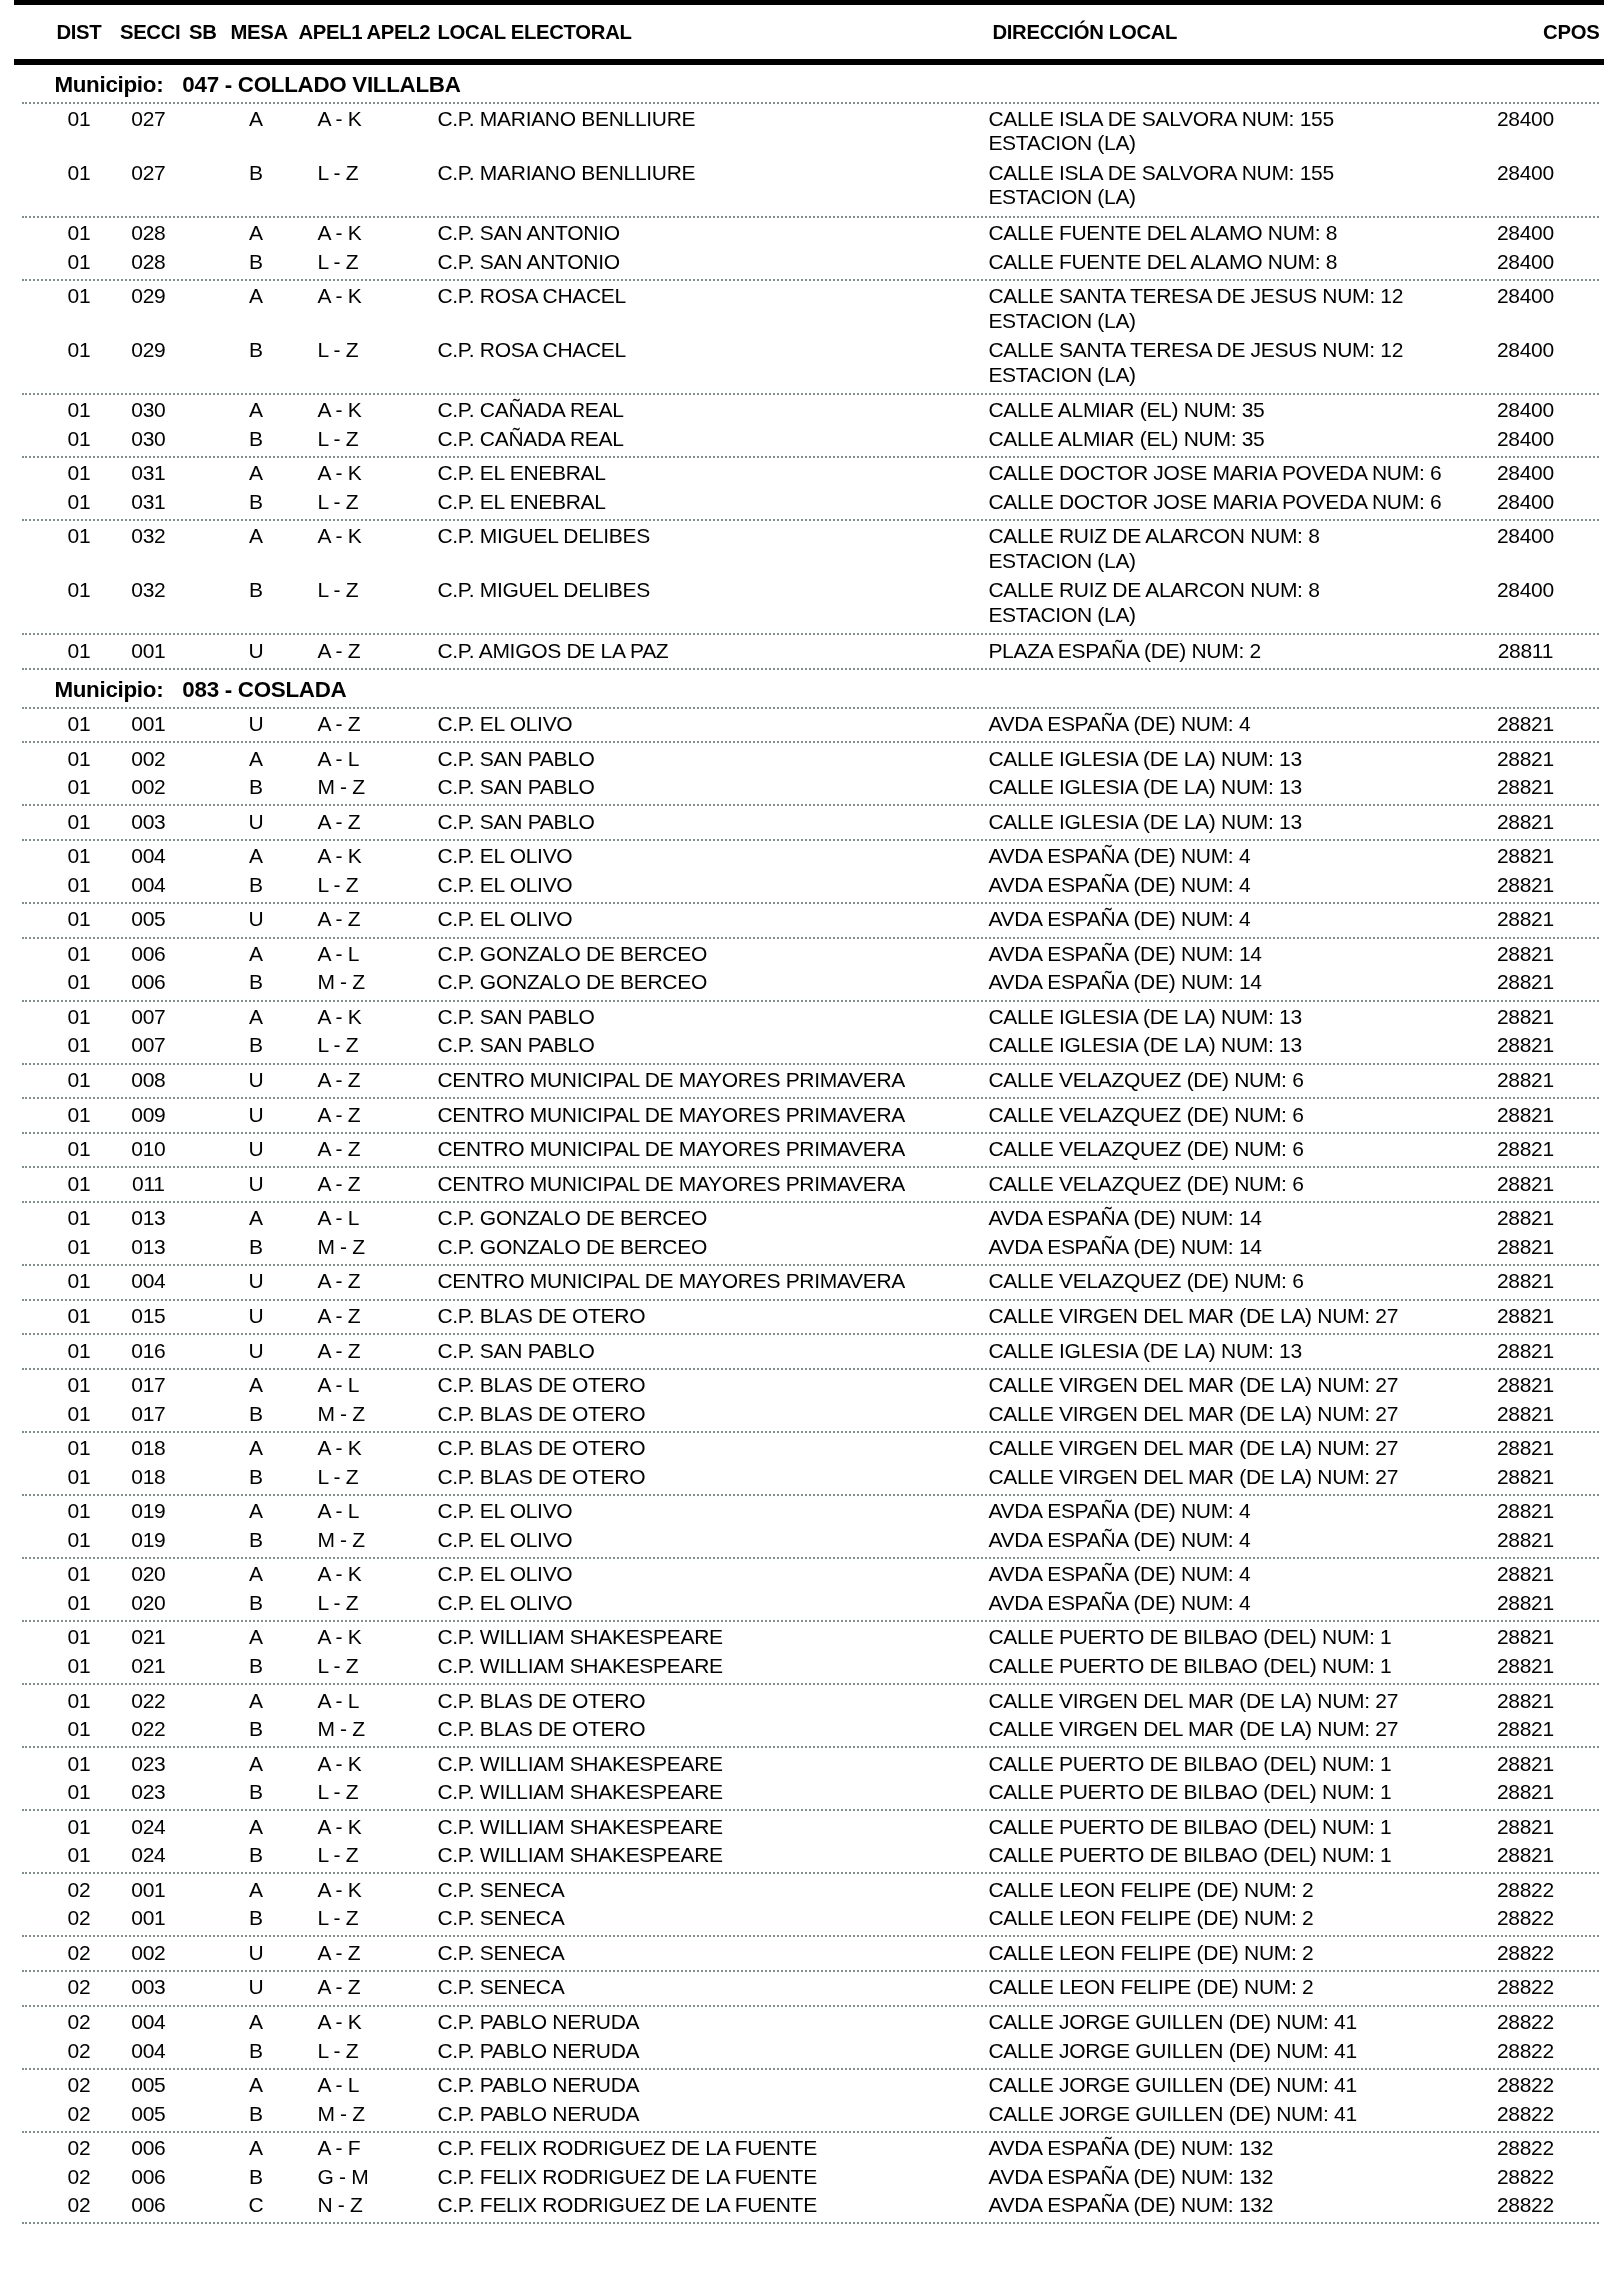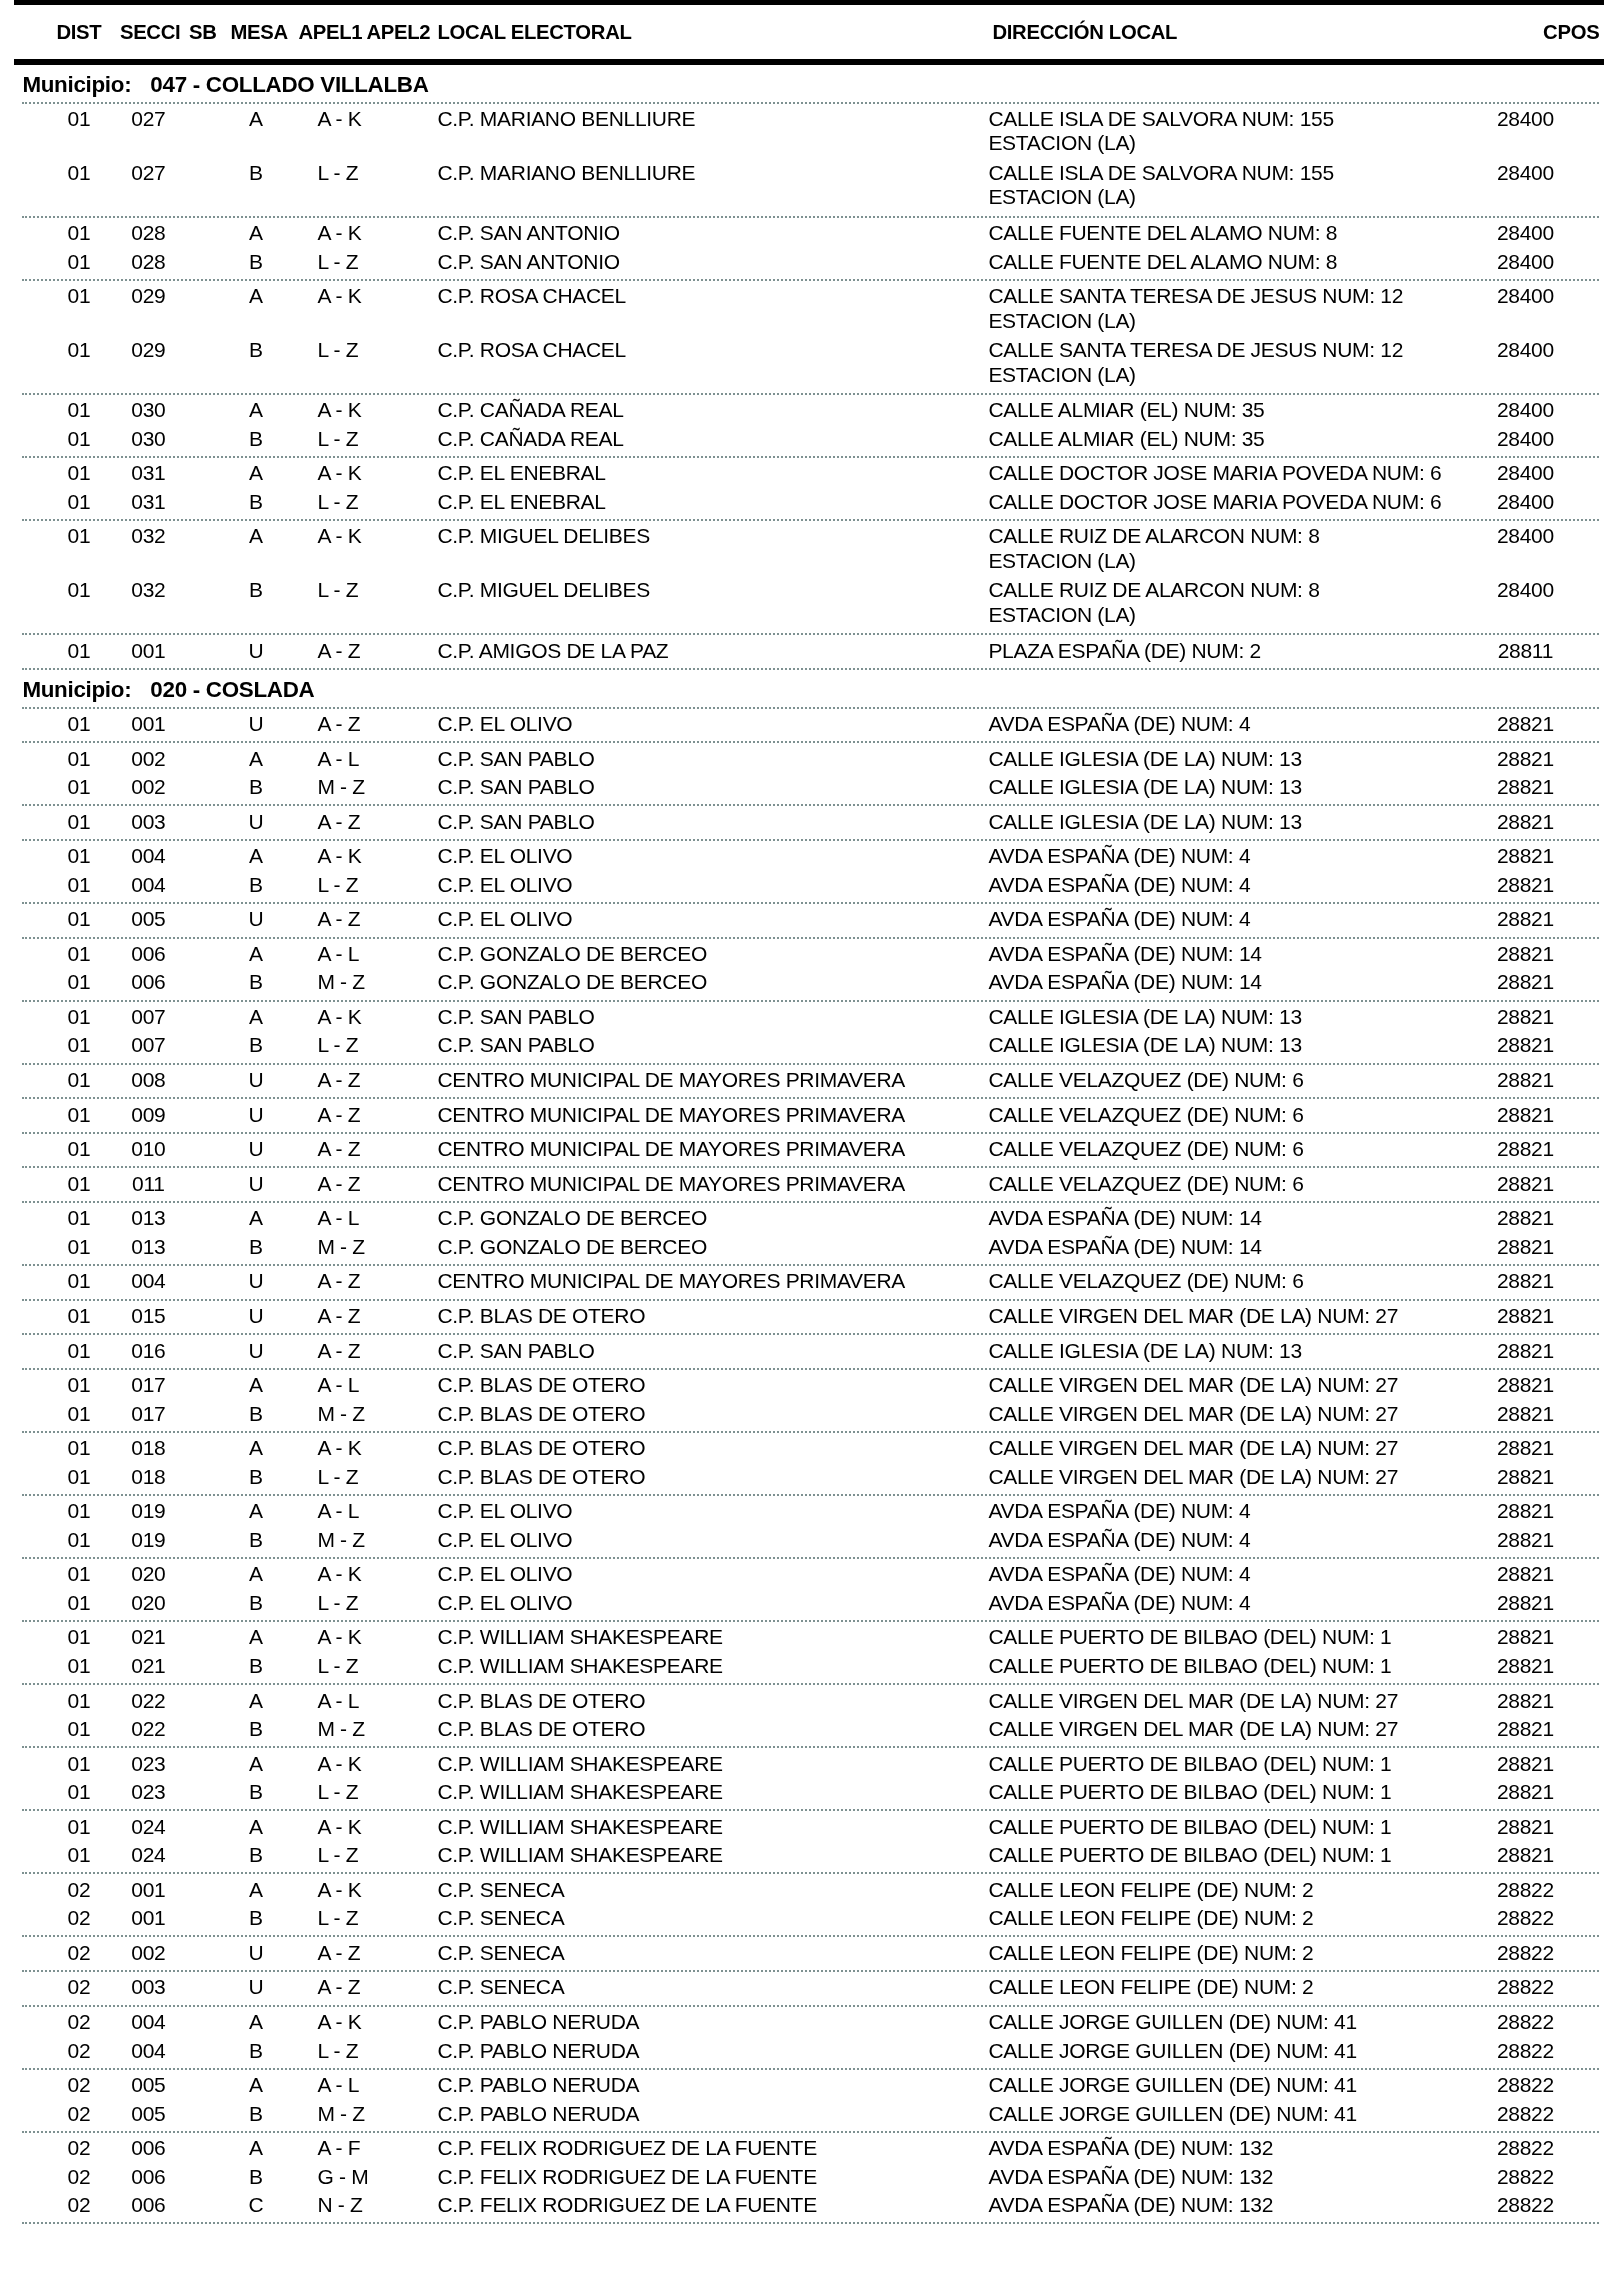--- a/index.html
+++ b/index.html
@@ -23,21 +23,21 @@
   .h-apel2{left:344px; width:64px; text-align:center;}
   .h-local{left:415px;}
   .h-dir  {left:970px;}
   .h-cpos {left:1429px;width:148px;text-align:right;}
 
   .municipio-header{
     margin:0 23px 0 22.4px;padding:6.8px 0 4.1px;
     border-bottom:2px dotted #7e9191;
     font-size:22.4px;font-weight:700;letter-spacing:-0.3px;white-space:nowrap;
   }
-  .m-label{margin-right:19px;}
+  .m-label{margin-right:19px;margin-left:32px;}
 
   .group{
     margin:0 23px 0 22.4px;padding:1.4px 0 2.7px;
     border-bottom:2px dotted #7e9191;
   }
   .row{position:relative;height:28.5px;}
   .row.multi{height:54px;}
   .cell{
     position:absolute;top:2px;font-size:21px;line-height:24.4px;
     letter-spacing:-0.3px;white-space:nowrap;
@@ -245,21 +245,21 @@
             <span class="cell c-apel">A - Z</span>
             <span class="cell c-local">C.P. AMIGOS DE LA PAZ</span>
             <span class="cell c-dir">
               <div class="dir-line">PLAZA ESPAÑA (DE) NUM: 2</div>
             </span>
             <span class="cell c-cpos">28811</span>
           </div>
         </div>
       </section>
       <section class="municipio">
-        <div class="municipio-header"><span class="m-label">Municipio:</span><span class="m-title">020 - COSLADA</span></div>
+        <div class="municipio-header"><span class="m-label">Municipio:</span><span class="m-title">083 - COSLADA</span></div>
         <div class="group">
           <div class="row">
             <span class="cell c-dist">01</span>
             <span class="cell c-secci">001</span>
             <span class="cell c-sb"></span>
             <span class="cell c-mesa">U</span>
             <span class="cell c-apel">A - Z</span>
             <span class="cell c-local">C.P. EL OLIVO</span>
             <span class="cell c-dir">
               <div class="dir-line">AVDA ESPAÑA (DE) NUM: 4</div>

